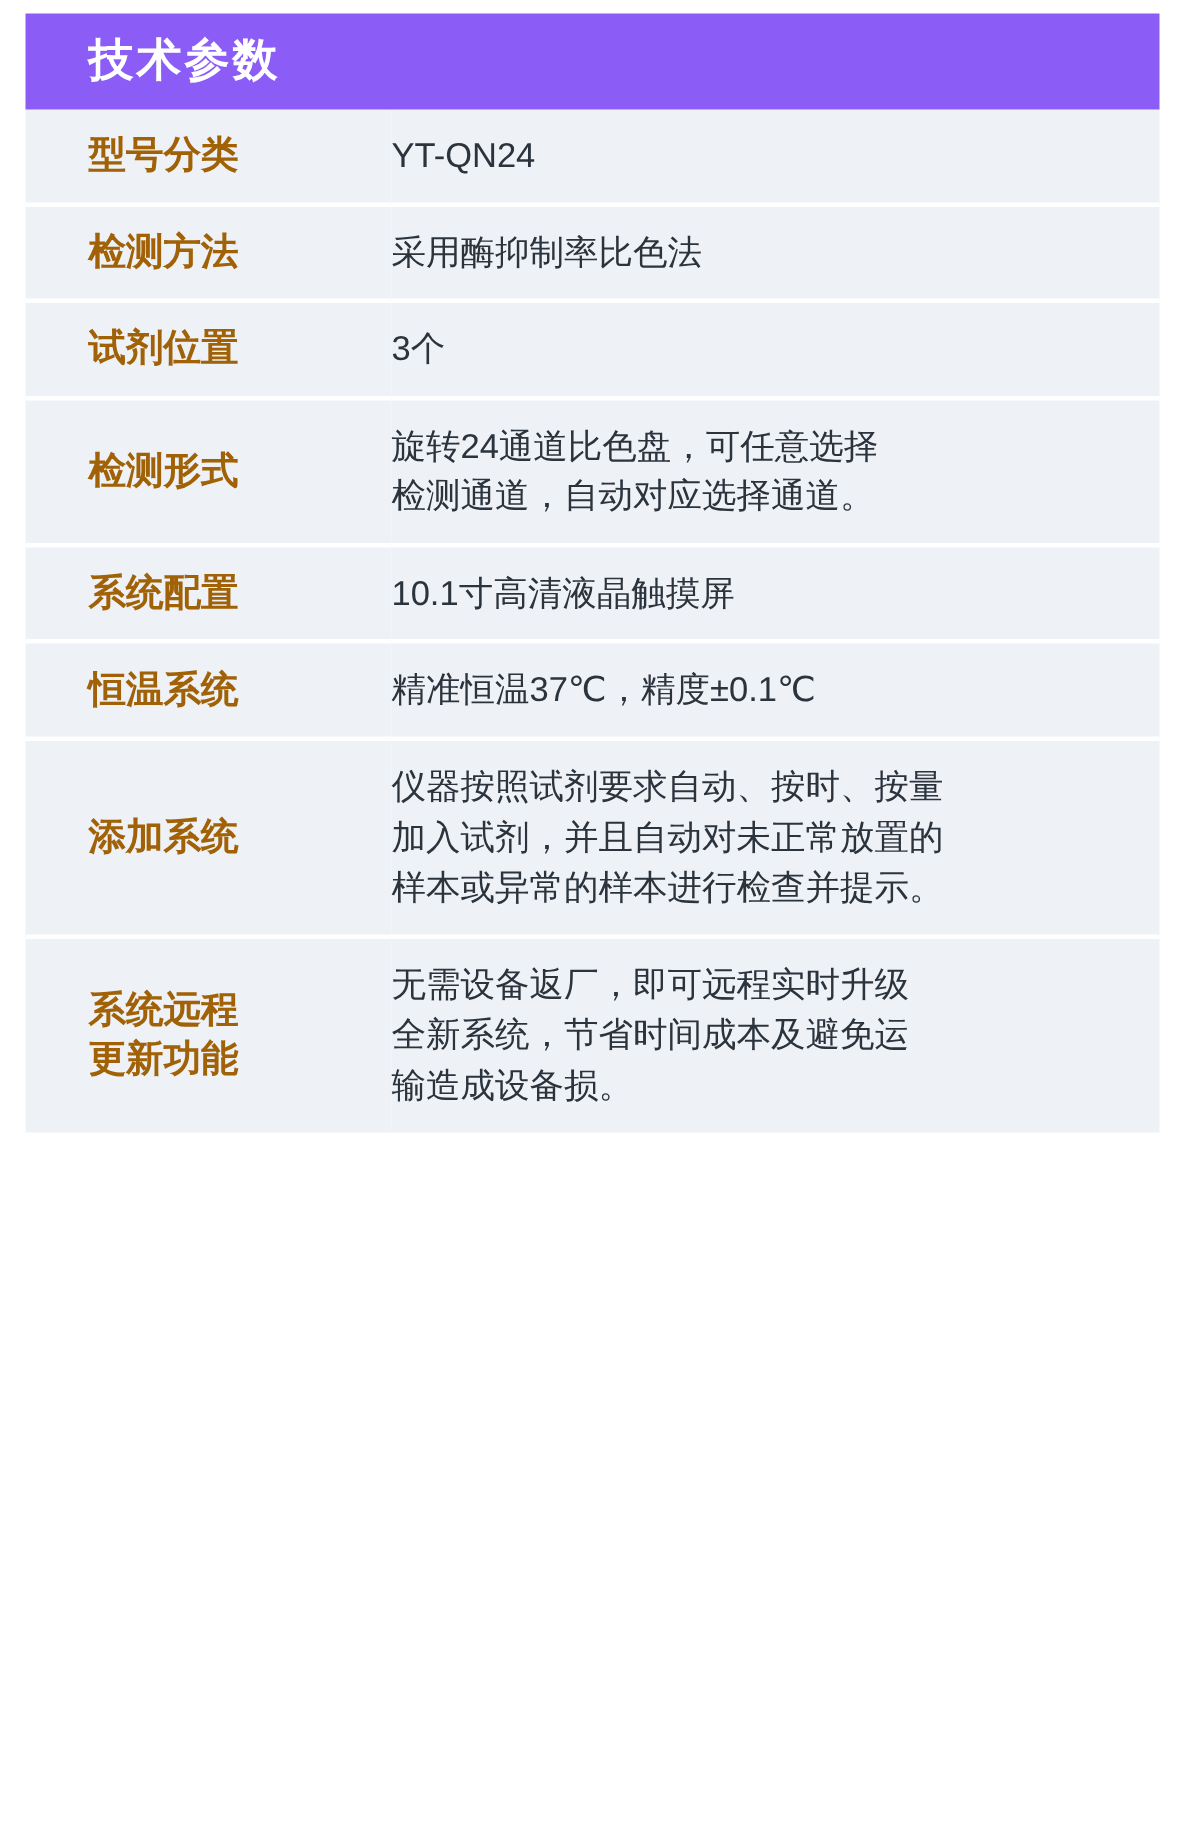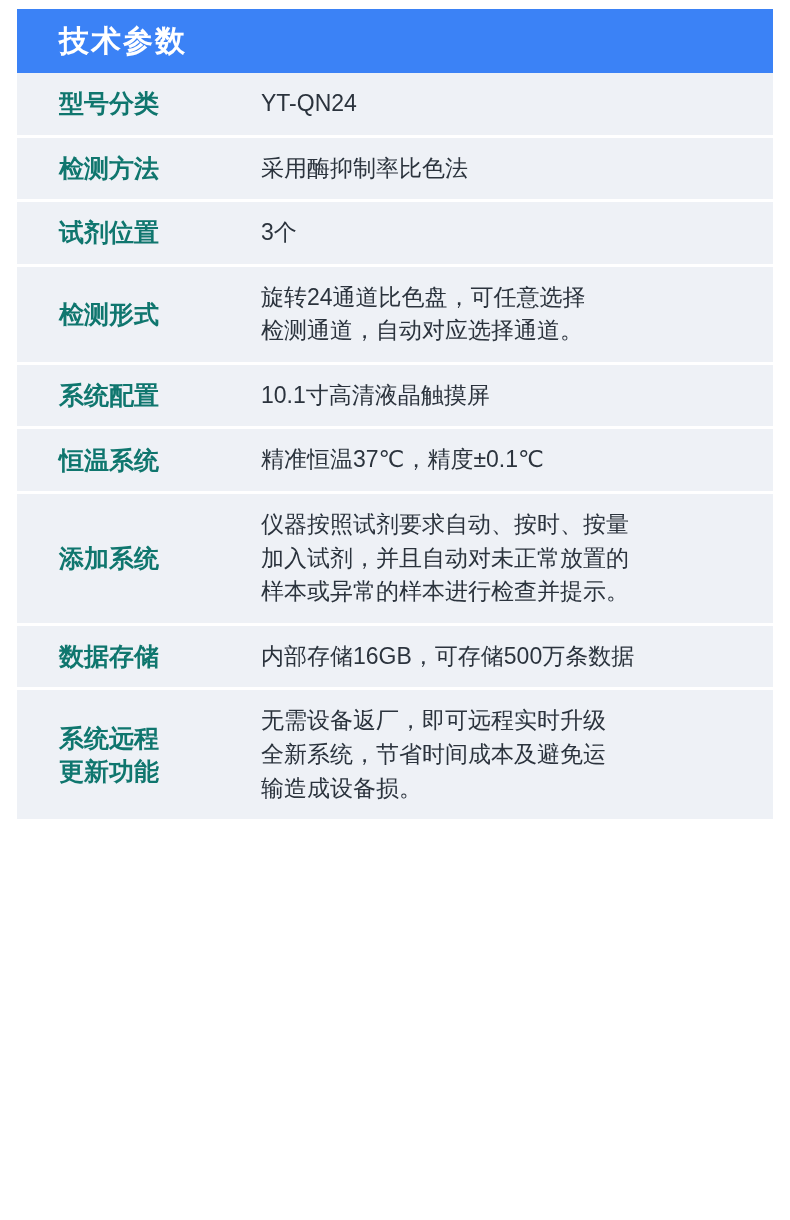--- a/index.html
+++ b/index.html
@@ -62,21 +62,21 @@
   .spec-table td {
     background: #eef1f6;
     vertical-align: middle;
     padding: 0;
   }
   .spec-table td.label {
     width: 244px;
     padding: 14px 0 14px 42px;
     font-size: 25px;
     font-weight: bold;
-    color: #0f766e;
+    color: #a16207;
     line-height: 1.32;
     box-sizing: border-box;
   }
   .spec-table td.value {
     padding: 14px 36px 14px 0;
     font-size: 23px;
     color: #2b333d;
     line-height: 1.46;
     box-sizing: border-box;
   }
@@ -89,21 +89,21 @@
   .bottom-filler {
     height: 20px;
     background: #ffffff;
   }
 </style>
 </head>
 <body>
 
 <div class="page">
 
-  <div class="spec-header" style="background: #3b82f6;">
+  <div class="spec-header" style="background: #8b5cf6;">
     <span class="title-cn">技术参数</span>
   </div>
 
   <table class="spec-table">
     <tbody>
         <tr>
           <td class="label">
             <span class="line">型号分类</span>
           </td>
           <td class="value">
@@ -154,28 +154,20 @@
         <tr class="row-tall">
           <td class="label">
             <span class="line">添加系统</span>
           </td>
           <td class="value">
             <span class="line">仪器按照试剂要求自动、按时、按量</span>
             <span class="line">加入试剂，并且自动对未正常放置的</span>
             <span class="line">样本或异常的样本进行检查并提示。</span>
           </td>
         </tr>
-        <tr>
-          <td class="label">
-            <span class="line">数据存储</span>
-          </td>
-          <td class="value">
-            <span class="line">内部存储16GB，可存储500万条数据</span>
-          </td>
-        </tr>
         <tr class="row-tall">
           <td class="label">
             <span class="line">系统远程</span>
             <span class="line">更新功能</span>
           </td>
           <td class="value">
             <span class="line">无需设备返厂，即可远程实时升级</span>
             <span class="line">全新系统，节省时间成本及避免运</span>
             <span class="line">输造成设备损。</span>
           </td>

